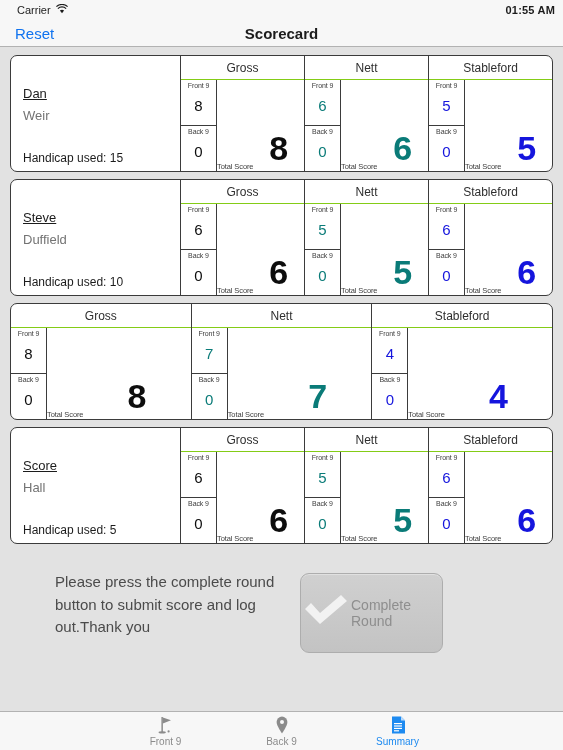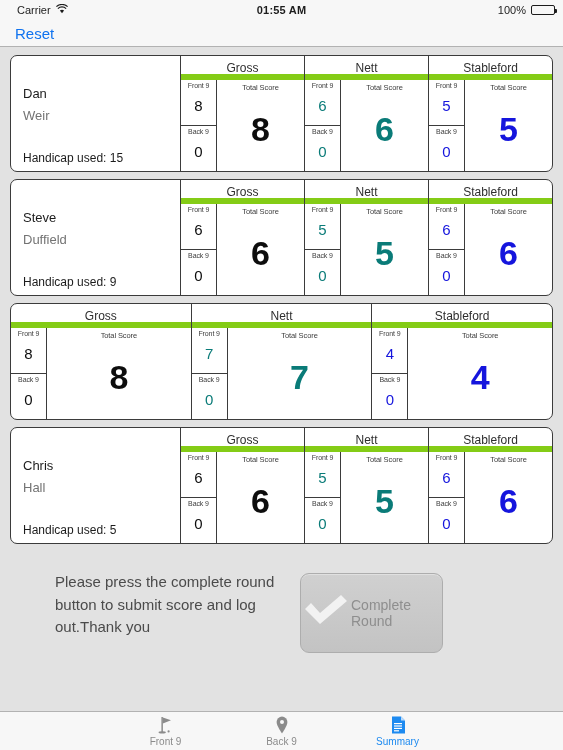--- a/index.html
+++ b/index.html
@@ -116,20 +116,21 @@
     box-sizing: border-box;
     position: relative;
     flex: none;
   }
   .p-first {
     position: absolute;
     left: 12px;
     top: 30px;
     font-size: 13px;
     color: #1c1c1c;
+    text-decoration: underline;
   }
   .p-last {
     position: absolute;
     left: 12px;
     top: 52px;
     font-size: 13px;
     color: #737373;
   }
   .p-hcp {
     position: absolute;
@@ -148,21 +149,21 @@
     min-width: 0;
   }
   .group:last-child { border-right: none; }
 
   .group-title {
     height: 24px;
     line-height: 24px;
     text-align: center;
     font-size: 12px;
     color: #2e2e2e;
-    border-bottom: 6px solid #84cc16;
+    border-bottom: 1px solid #84cc16;
     box-sizing: border-box;
   }
   .group-body {
     flex: 1;
     display: flex;
     min-height: 0;
   }
   .nine-col {
     width: 36px;
     flex: none;
@@ -191,22 +192,23 @@
     display: flex;
     align-items: center;
     justify-content: center;
     font-size: 15px;
     line-height: 1;
     padding-bottom: 4px;
   }
   .total-col {
     flex: 1 1 0;
     display: flex;
-    flex-direction: column;
+    flex-direction: row;
     min-width: 0;
+    align-items: flex-end;
   }
   .total-label {
     font-size: 7.5px;
     color: #3c3c3c;
     text-align: center;
     padding-top: 3px;
     letter-spacing: -.1px;
   }
   .total-value {
     flex: 1;
@@ -292,30 +294,25 @@
     <span>Carrier</span>
     <span class="wifi-icon">
       <svg width="12" height="10" viewBox="0 0 12 10">
         <path d="M6 9.3 L3.9 6.6 A3.4 3.4 0 0 1 8.1 6.6 Z" fill="#1c1c1c"></path>
         <path d="M1.9 4.6 A5.9 5.9 0 0 1 10.1 4.6" stroke="#1c1c1c" stroke-width="1.2" fill="none"></path>
         <path d="M0.4 2.6 A8.3 8.3 0 0 1 11.6 2.6" stroke="#1c1c1c" stroke-width="1.2" fill="none"></path>
       </svg>
     </span>
   </div>
   <div class="status-center">01:55 AM</div>
-  <div class="status-right">
-    <span>100%</span>
-    <span class="battery">
-      <span class="battery-fill"></span>
-    </span>
-  </div>
 </div>
 
 <div class="nav-bar">
   <div class="nav-reset">Reset</div>
+  <div class="nav-title">Scorecard</div>
 </div>
 
 <div class="content">
 
   <div class="card">
     <div class="card-name-col">
       <div class="p-first">Dan</div>
       <div class="p-last">Weir</div>
       <div class="p-hcp">Handicap used: 15</div>
     </div>
@@ -375,21 +372,21 @@
           <div class="total-value" style="color:#1515dd">5</div>
         </div>
       </div>
     </div>
   </div>
 
   <div class="card">
     <div class="card-name-col">
       <div class="p-first">Steve</div>
       <div class="p-last">Duffield</div>
-      <div class="p-hcp">Handicap used: 9</div>
+      <div class="p-hcp">Handicap used: 10</div>
     </div>
     <div class="group">
       <div class="group-title">Gross</div>
       <div class="group-body">
         <div class="nine-col">
           <div class="nine-cell front">
             <div class="nine-label">Front 9</div>
             <div class="nine-value" style="color:#0d0d0d">6</div>
           </div>
           <div class="nine-cell">
@@ -498,21 +495,21 @@
         <div class="total-col">
           <div class="total-label">Total Score</div>
           <div class="total-value" style="color:#1515dd">4</div>
         </div>
       </div>
     </div>
   </div>
 
   <div class="card">
     <div class="card-name-col">
-      <div class="p-first">Chris</div>
+      <div class="p-first">Score</div>
       <div class="p-last">Hall</div>
       <div class="p-hcp">Handicap used: 5</div>
     </div>
     <div class="group">
       <div class="group-title">Gross</div>
       <div class="group-body">
         <div class="nine-col">
           <div class="nine-cell front">
             <div class="nine-label">Front 9</div>
             <div class="nine-value" style="color:#0d0d0d">6</div>

